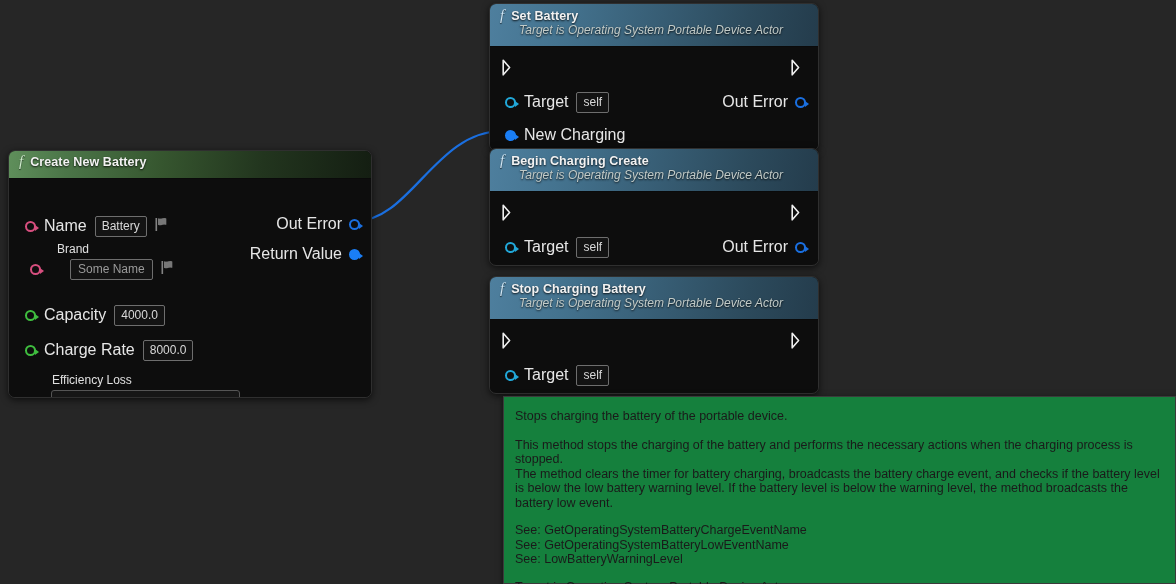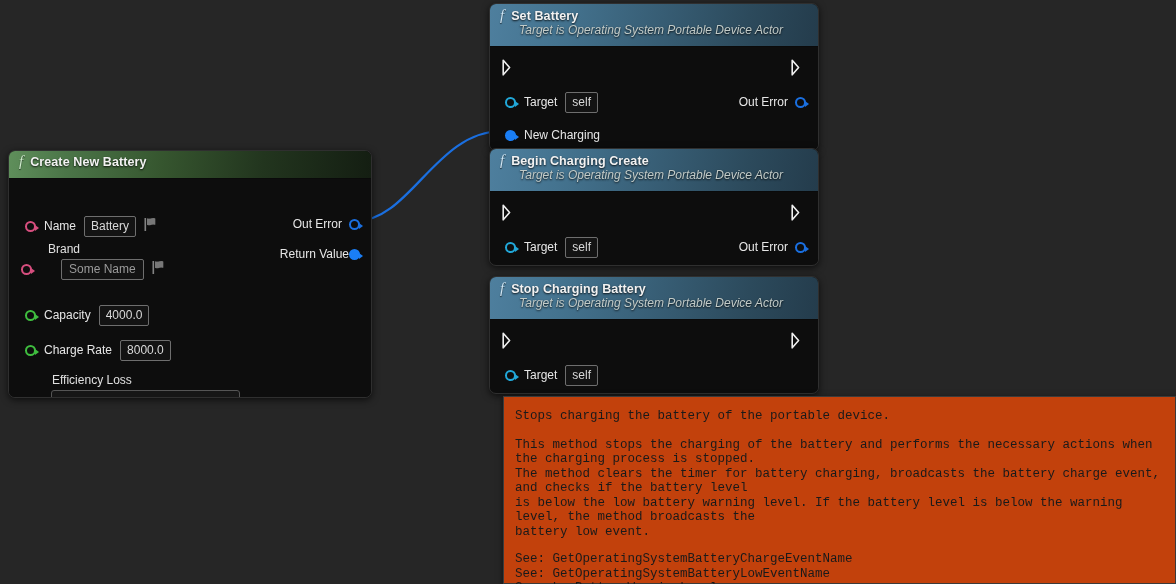--- a/index.html
+++ b/index.html
@@ -92,21 +92,21 @@
   }
 
   
   .pin-row {
     position: relative;
     display: flex;
     align-items: center;
     min-height: 22px;
   }
   .pin-label {
-    font-size: 12px;
+    font-size: 16px;
     color: #e6e6e6;
     white-space: nowrap;
   }
   .pin-label.sub {
     font-size: 12px;
     color: #e0e0e0;
   }
 
   
   .pin-dot {
@@ -171,26 +171,26 @@
     box-sizing: border-box;
   }
   .combo-text {
     font-size: 12px;
     color: #bdbdbd;
   }
 
   
   #tooltip {
     position: absolute;
-    background: #c2410c;
+    background: #15803d;
     border: 1px solid #3b3b3b;
     box-shadow: 0 2px 6px rgba(0,0,0,0.6);
     box-sizing: border-box;
     padding: 12px 11px 16px 11px;
-    font-family: Liberation Mono, monospace;
+    font-family: Liberation Sans, sans-serif;
   }
   #tooltip p {
     margin: 0;
     color: #1a1a1a;
     font-size: 12.5px;
     line-height: 14.5px;
     white-space: pre-wrap;
   }
   #tooltip .gap { height: 14px; }
   #tooltip .gap-sm { height: 13px; }
@@ -212,39 +212,39 @@
       </div>
     </div>
 
     <div class="bp-node-body" style="height:220px; position:relative;">
 
       <div class="pin-row" style="position:absolute; right:11px; top:34px; gap:7px;">
         <span class="pin-label">Out Error</span>
         <span class="pin-dot hollow pin-blue"></span>
       </div>
 
-      <div class="pin-row" style="position:absolute; right:11px; top:64px; ">
+      <div class="pin-row" style="position:absolute; right:11px; top:64px; gap:7px;">
         <span class="pin-label">Return Value</span>
         <span class="pin-dot filled pin-blue-bright"></span>
       </div>
 
       <div class="pin-row" style="position:absolute; left:16px; top:36px; gap:8px;">
         <span class="pin-dot hollow pin-pink"></span>
         <span class="pin-label">Name</span>
         <span class="val-box">Battery</span>
         <span class="flag-icon">
           <svg width="13" height="15" viewBox="0 0 13 15">
             <rect x="0.5" y="1" width="1.6" height="13" fill="#8a8a8a"></rect>
             <path d="M3 1.5 h8.2 v6.2 h-8.2 z" fill="#6b6b6b"></path>
             <path d="M3 1.5 q2.2 1.2 4.2 0 q2.2 -1.2 4 0 v6.2 q-1.8 -1.2 -4 0 q-2 1.2 -4.2 0 z" fill="#7d7d7d"></path>
           </svg>
         </span>
       </div>
 
-      <div style="position:absolute; left:12px; top:62px; width:200px;">
+      <div style="position:absolute; left:21px; top:62px; width:200px;">
         <div class="pin-label sub" style="margin-left:27px; line-height:16px;">Brand</div>
         <div class="pin-row" style="gap:8px; margin-top:1px;">
           <span class="pin-dot hollow pin-pink" style="margin-left:0;"></span>
           <span class="val-box dim" style="margin-left:21px; padding:2px 7px 3px 7px;">Some Name</span>
           <span class="flag-icon">
             <svg width="13" height="15" viewBox="0 0 13 15">
               <rect x="0.5" y="1" width="1.6" height="13" fill="#8a8a8a"></rect>
               <path d="M3 1.5 h8.2 v6.2 h-8.2 z" fill="#6b6b6b"></path>
               <path d="M3 1.5 q2.2 1.2 4.2 0 q2.2 -1.2 4 0 v6.2 q-1.8 -1.2 -4 0 q-2 1.2 -4.2 0 z" fill="#7d7d7d"></path>
             </svg>

